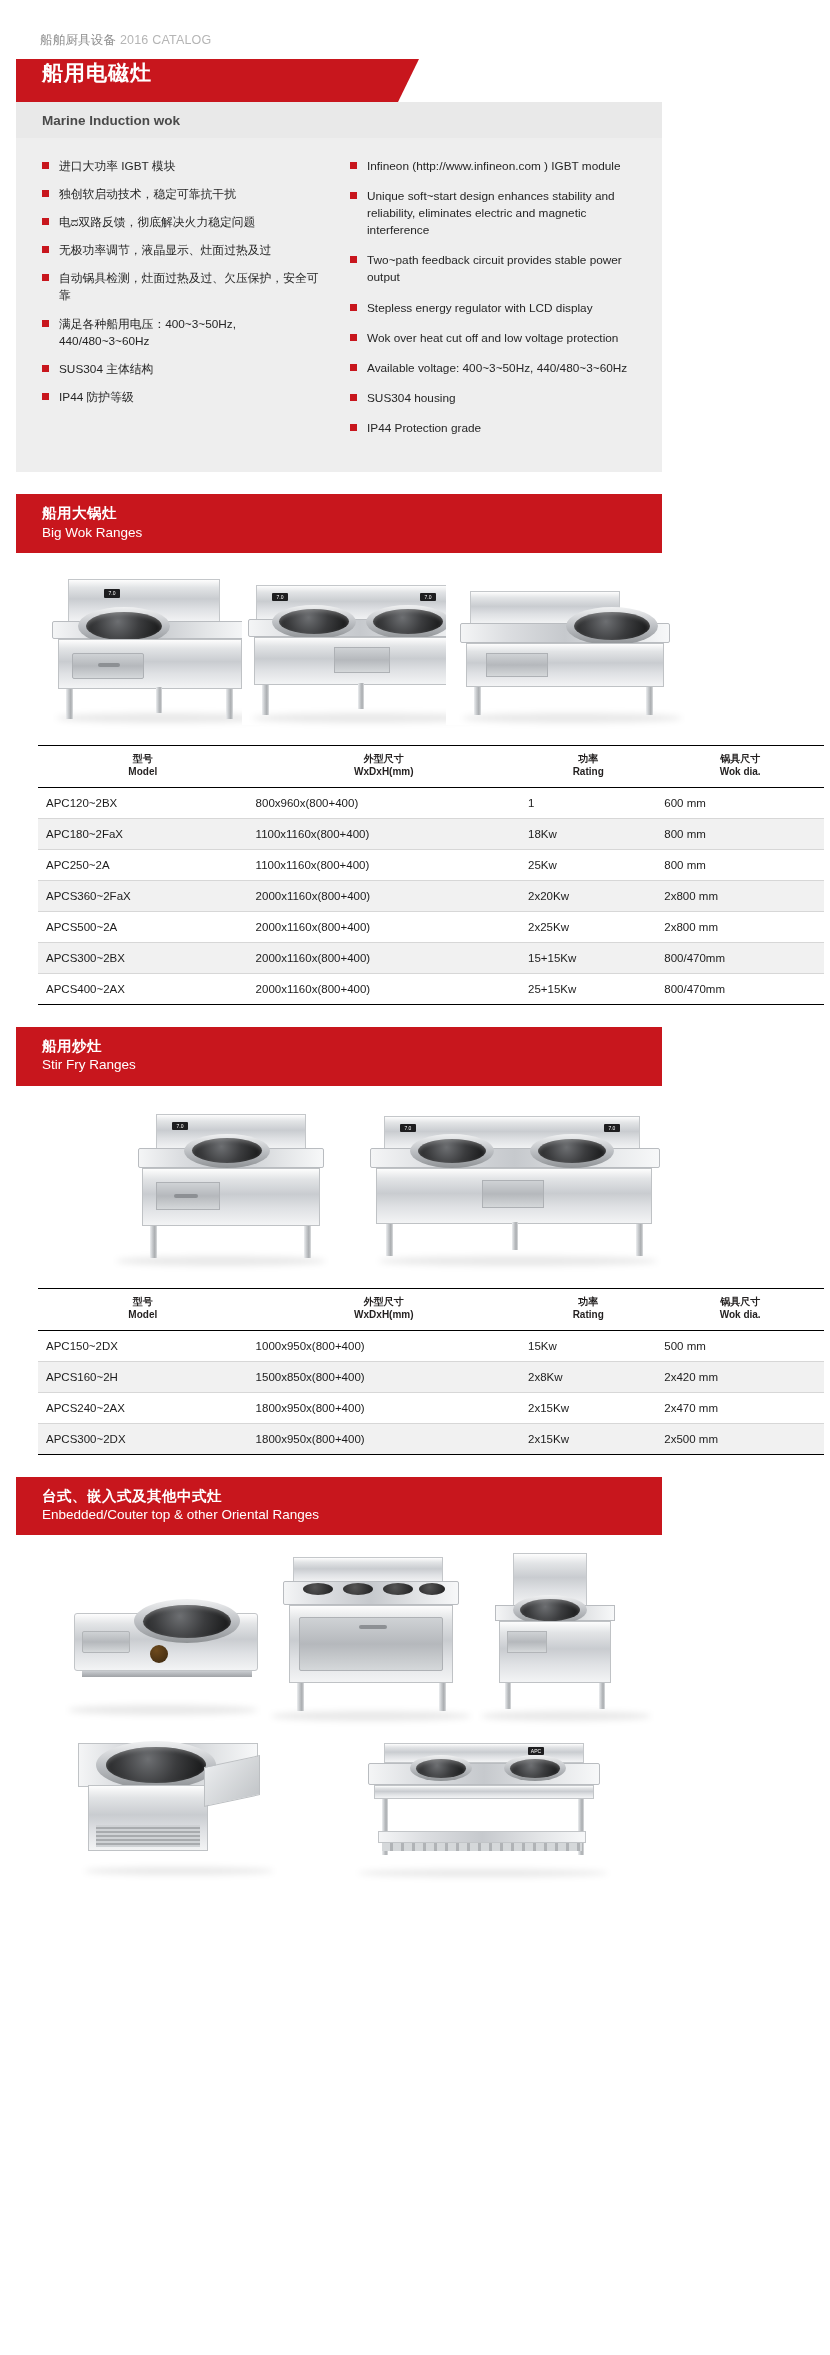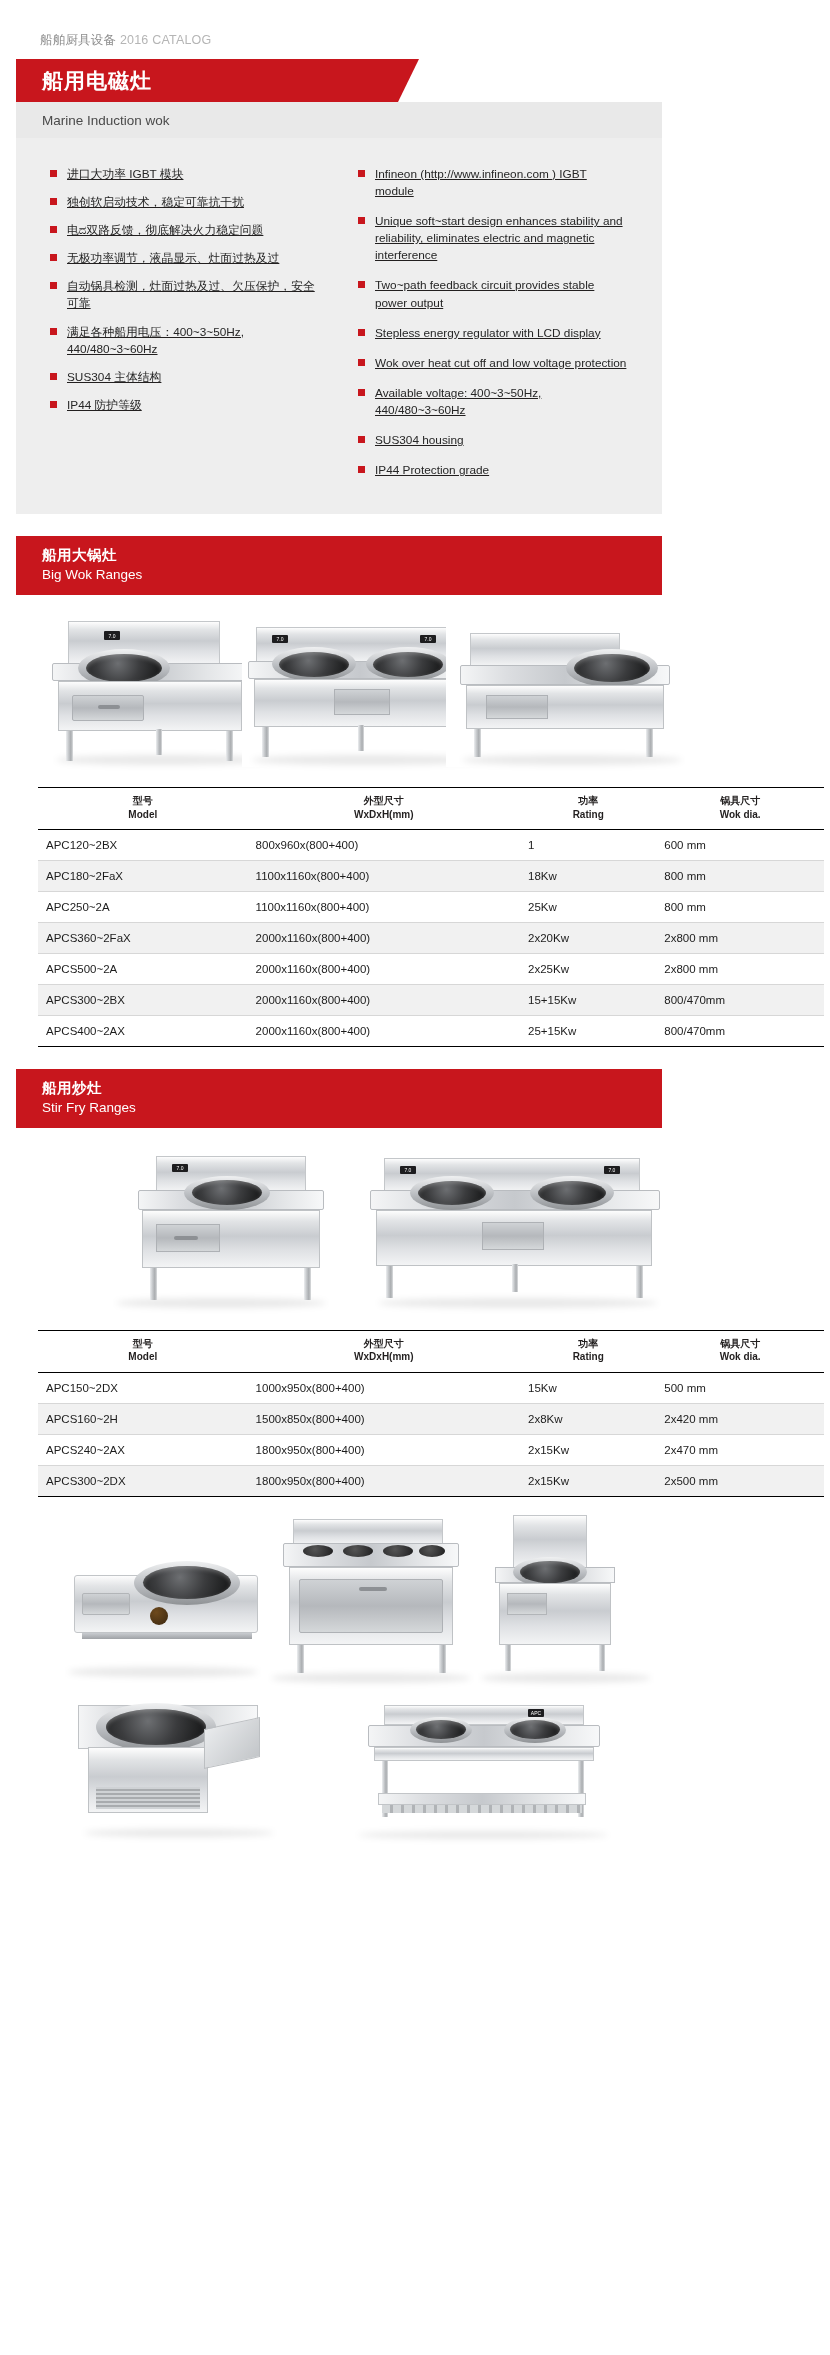--- a/index.html
+++ b/index.html
@@ -23,21 +23,21 @@
   .top-header .cn { color: #8d8d8d; }
   .top-header .en { color: #b5b5b5; }
 
   
   .title-wrap { position: relative; margin: 4px 0 0 0; }
   .title-bar {
     background: #c8161d;
     width: 382px;
     height: 43px;
     display: flex;
-    align-items: center;
+    align-items: flex-start;
     padding-left: 26px;
     position: relative;
   }
   .title-bar:after {
     content: "";
     position: absolute;
     right: -21px;
     top: 0;
     width: 0; height: 0;
     border-top: 43px solid #c8161d;
@@ -51,31 +51,32 @@
     letter-spacing: 1px;
   }
   .subtitle-bar {
     background: #e9e9e9;
     height: 36px;
     display: flex;
     align-items: center;
     padding-left: 26px;
     font-size: 13.5px;
     color: #4a4a4a;
+    font-weight: bold;
   }
 
   
   .features {
     background: #eeeeee;
     display: flex;
     padding: 20px 26px 22px 26px;
     gap: 22px;
   }
   .feat-col { width: 50%; }
-  .feat-col ul { list-style: none; margin: 8px; padding: 0; text-decoration: underline; }
+  .feat-col ul { list-style: none; margin: 0; padding: 0; }
   .feat-col li {
     position: relative;
     padding-left: 17px;
     margin-bottom: 11px;
     font-size: 11.8px;
     line-height: 1.45;
     color: #262626;
   }
   .feat-col li .bullet {
     position: absolute;
@@ -461,20 +462,24 @@
       </tr>
       <tr>
         <td>APCS300~2DX</td>
         <td>1800x950x(800+400)</td>
         <td>2x15Kw</td>
         <td>2x500 mm</td>
       </tr>
     </tbody>
   </table>
 
+  <div class="section-bar">
+    <div class="cn">台式、嵌入式及其他中式灶</div>
+    <div class="en">Enbedded/Couter top &amp; other Oriental Ranges</div>
+  </div>
 
   <div class="gallery">
     <div class="gallery-row">
 
       <div class="gal-item" style="width:250px;height:140px;">
         <div class="stove">
           <div class="shadow-ell" style="left:30px; bottom:8px; width:190px; height:10px;"></div>
           <div class="metal-v" style="position:absolute;left:36px;top:30px;width:184px;height:58px;border:1px solid #c2c5c8;border-radius:3px;"></div>
           <div class="wok-rim" style="position:absolute;left:96px;top:16px;width:106px;height:44px;">
             <div class="wok" style="width:88px;height:33px;"></div>

